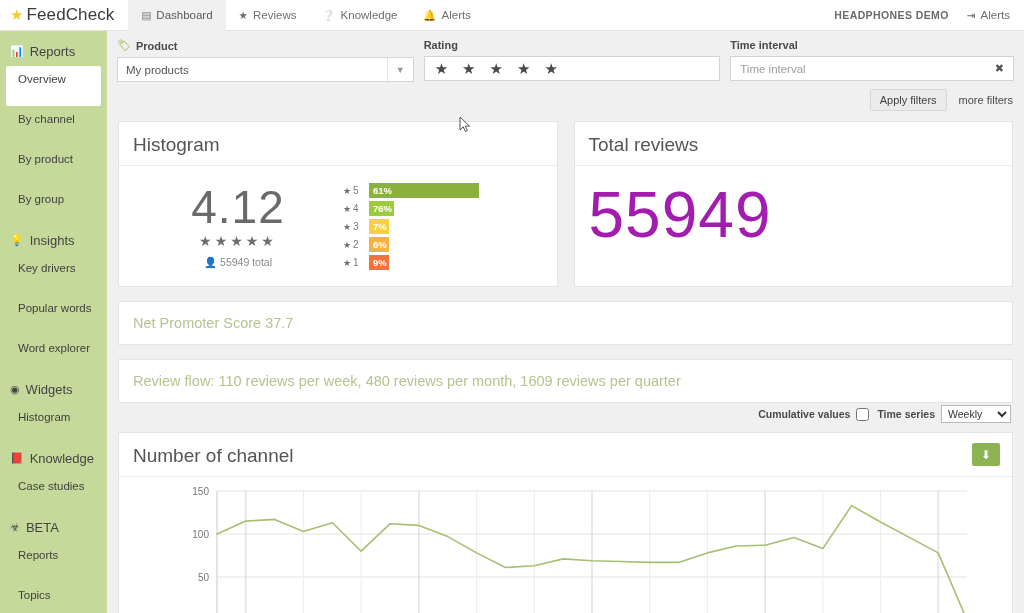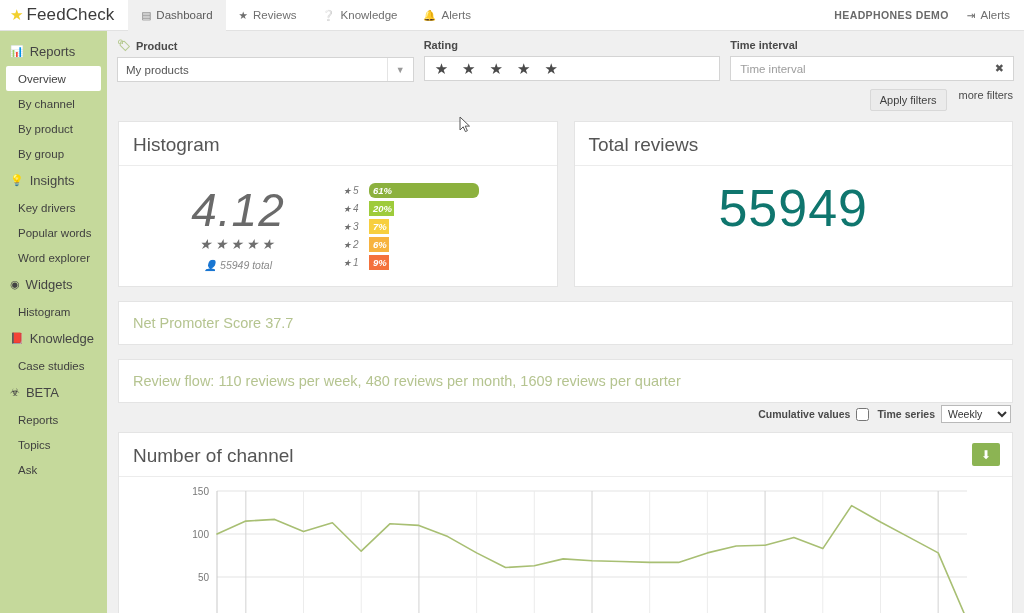--- a/index.html
+++ b/index.html
@@ -61,21 +61,21 @@
     padding-top: 6px;
     z-index: 10;
   }
   .side-group {
     display: flex; align-items: center; gap: 6px;
     padding: 7px 0 7px 10px;
     font-size: 13px; color: #444;
   }
   .side-group .gic { font-size: 11px; }
   .side-link {
-    padding: 7px 0 6px 18px;
+    padding: 7px 0 21px 18px;
     font-size: 11.5px; color: #3f3f3f;
     cursor: pointer;
   }
   .side-link.active {
     background: #ffffff;
     margin: 0 6px 0 6px;
     padding-left: 12px;
     border-radius: 2px;
   }
 
@@ -118,21 +118,21 @@
   }
   .star-out { font-size: 15px; color: #4a4a4a; line-height: 1; }
   .time-box {
     height: 25px; background: #fff; border: 1px solid #d4d4d4;
     display: flex; align-items: center; padding: 0 9px;
   }
   .time-box .ph { font-size: 11.5px; color: #9d9d9d; }
   .time-box .clr { margin-left: auto; color: #555; font-size: 11px; }
 
   .filter-actions {
-    display: flex; justify-content: flex-end; 
+    display: flex; justify-content: flex-end; align-items: center;
     gap: 12px; padding: 7px 11px 0 0;
   }
   .btn-apply {
     background: #ebebeb; border: 1px solid #d8d8d8;
     font-size: 11px; color: #3f3f3f; padding: 4px 9px;
     cursor: pointer; border-radius: 2px;
   }
   .link-more { font-size: 11px; color: #4a4a4a; cursor: pointer; }
 
   
@@ -143,21 +143,21 @@
   }
   .card-head {
     padding: 12px 14px 9px 14px;
     border-bottom: 1px solid #ececec;
     font-size: 19px; color: #555; font-weight: 400;
     position: relative;
   }
   .card-body { padding: 10px 14px 14px 14px; }
 
   
-  .hist-wrap { display: flex; align-items: flex-end; font-style: italic; }
+  .hist-wrap { display: flex; align-items: center; }
   .hist-left {
     width: 210px; text-align: center; padding-top: 4px;
   }
   .hist-score {
     font-size: 46px; color: #6a6a6a; font-weight: 300;
     letter-spacing: 1px; line-height: 1.05;
   }
   .hist-stars { margin-top: 2px; color: #6f6f6f; font-size: 14px; letter-spacing: 3px; }
   .hist-total { margin-top: 7px; font-size: 10.5px; color: #8a8a8a; }
   .hist-total .pic { margin-right: 3px; }
@@ -170,22 +170,22 @@
   }
   .hrow-label .s { font-size: 9px; color: #6f6f6f; }
   .hbar {
     height: 15px; display: flex; align-items: center;
     padding-left: 4px; color: #fff; font-size: 9.5px; font-weight: bold;
     min-width: 20px;
   }
 
   
   .big-num {
-    text-align: center; font-size: 52px; font-weight: 200;
-    color: #0f766e; line-height: 1.1; padding: 4px 0 8px 0;
+    font-size: 64px; font-weight: 200;
+    color: #a21caf; line-height: 1.1; padding: 4px 0 8px 0;
     letter-spacing: 1px;
   }
 
   
   .panel-line {
     background: #fff; border: 1px solid #e4e4e4;
     margin: 14px 11px 0 11px;
     padding: 13px 14px;
     font-size: 14.5px; color: #b5c490;
   }
@@ -369,28 +369,28 @@
             <div class="hist-total">
               <span class="pic">👤</span><span>55949 total</span>
             </div>
           </div>
           <div class="hist-right">
             <div class="hrow">
               <div class="hrow-label">
                   <span class="s">★</span>
                   <span>5</span>
                 </div>
-              <div class="hbar" id="bar0" style="background: rgb(140, 177, 62); width: 110px; border-radius: 6px;">61%</div>
+              <div class="hbar" id="bar0" style="background: rgb(140, 177, 62); width: 110px;">61%</div>
             </div>
             <div class="hrow">
               <div class="hrow-label">
                   <span class="s">★</span>
                   <span>4</span>
                 </div>
-              <div class="hbar" id="bar1" style="background: rgb(158, 203, 59); width: 25.2459px;">20%</div>
+              <div class="hbar" id="bar1" style="background: rgb(158, 203, 59); width: 25.2459px;">76%</div>
             </div>
             <div class="hrow">
               <div class="hrow-label">
                   <span class="s">★</span>
                   <span>3</span>
                 </div>
               <div class="hbar" id="bar2" style="background: rgb(247, 207, 63); width: 18px;">7%</div>
             </div>
             <div class="hrow">
               <div class="hrow-label">

